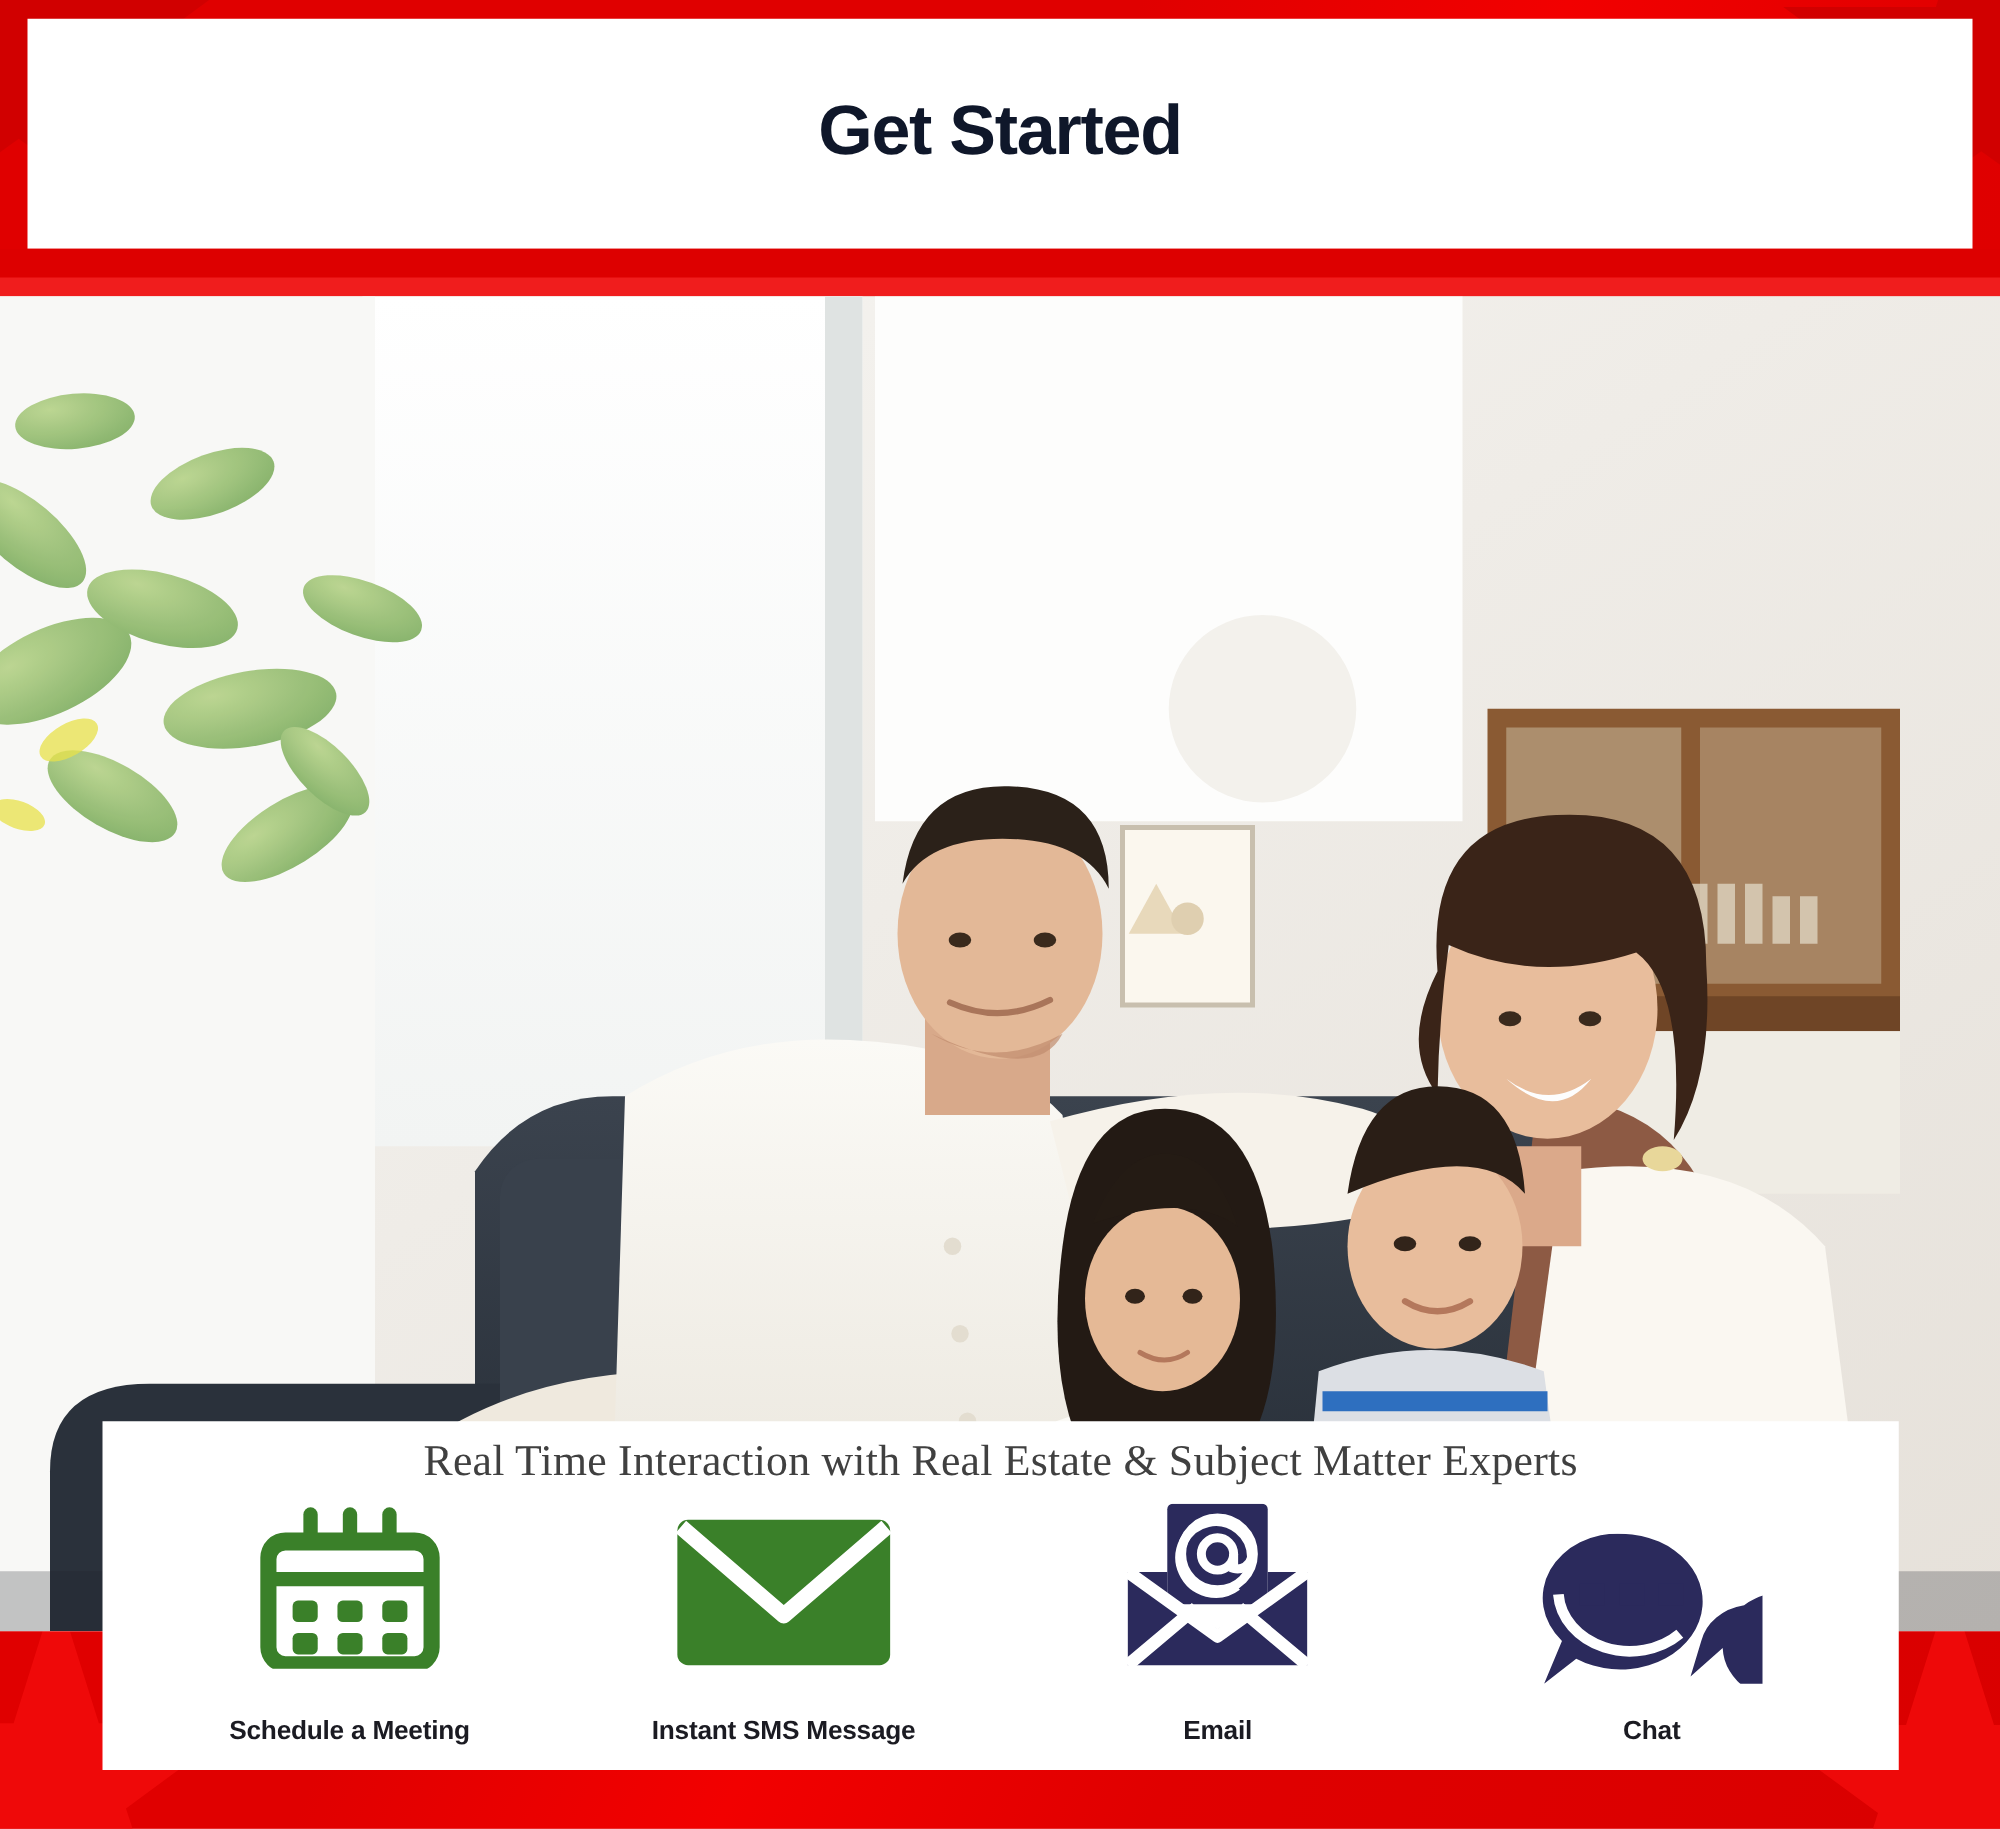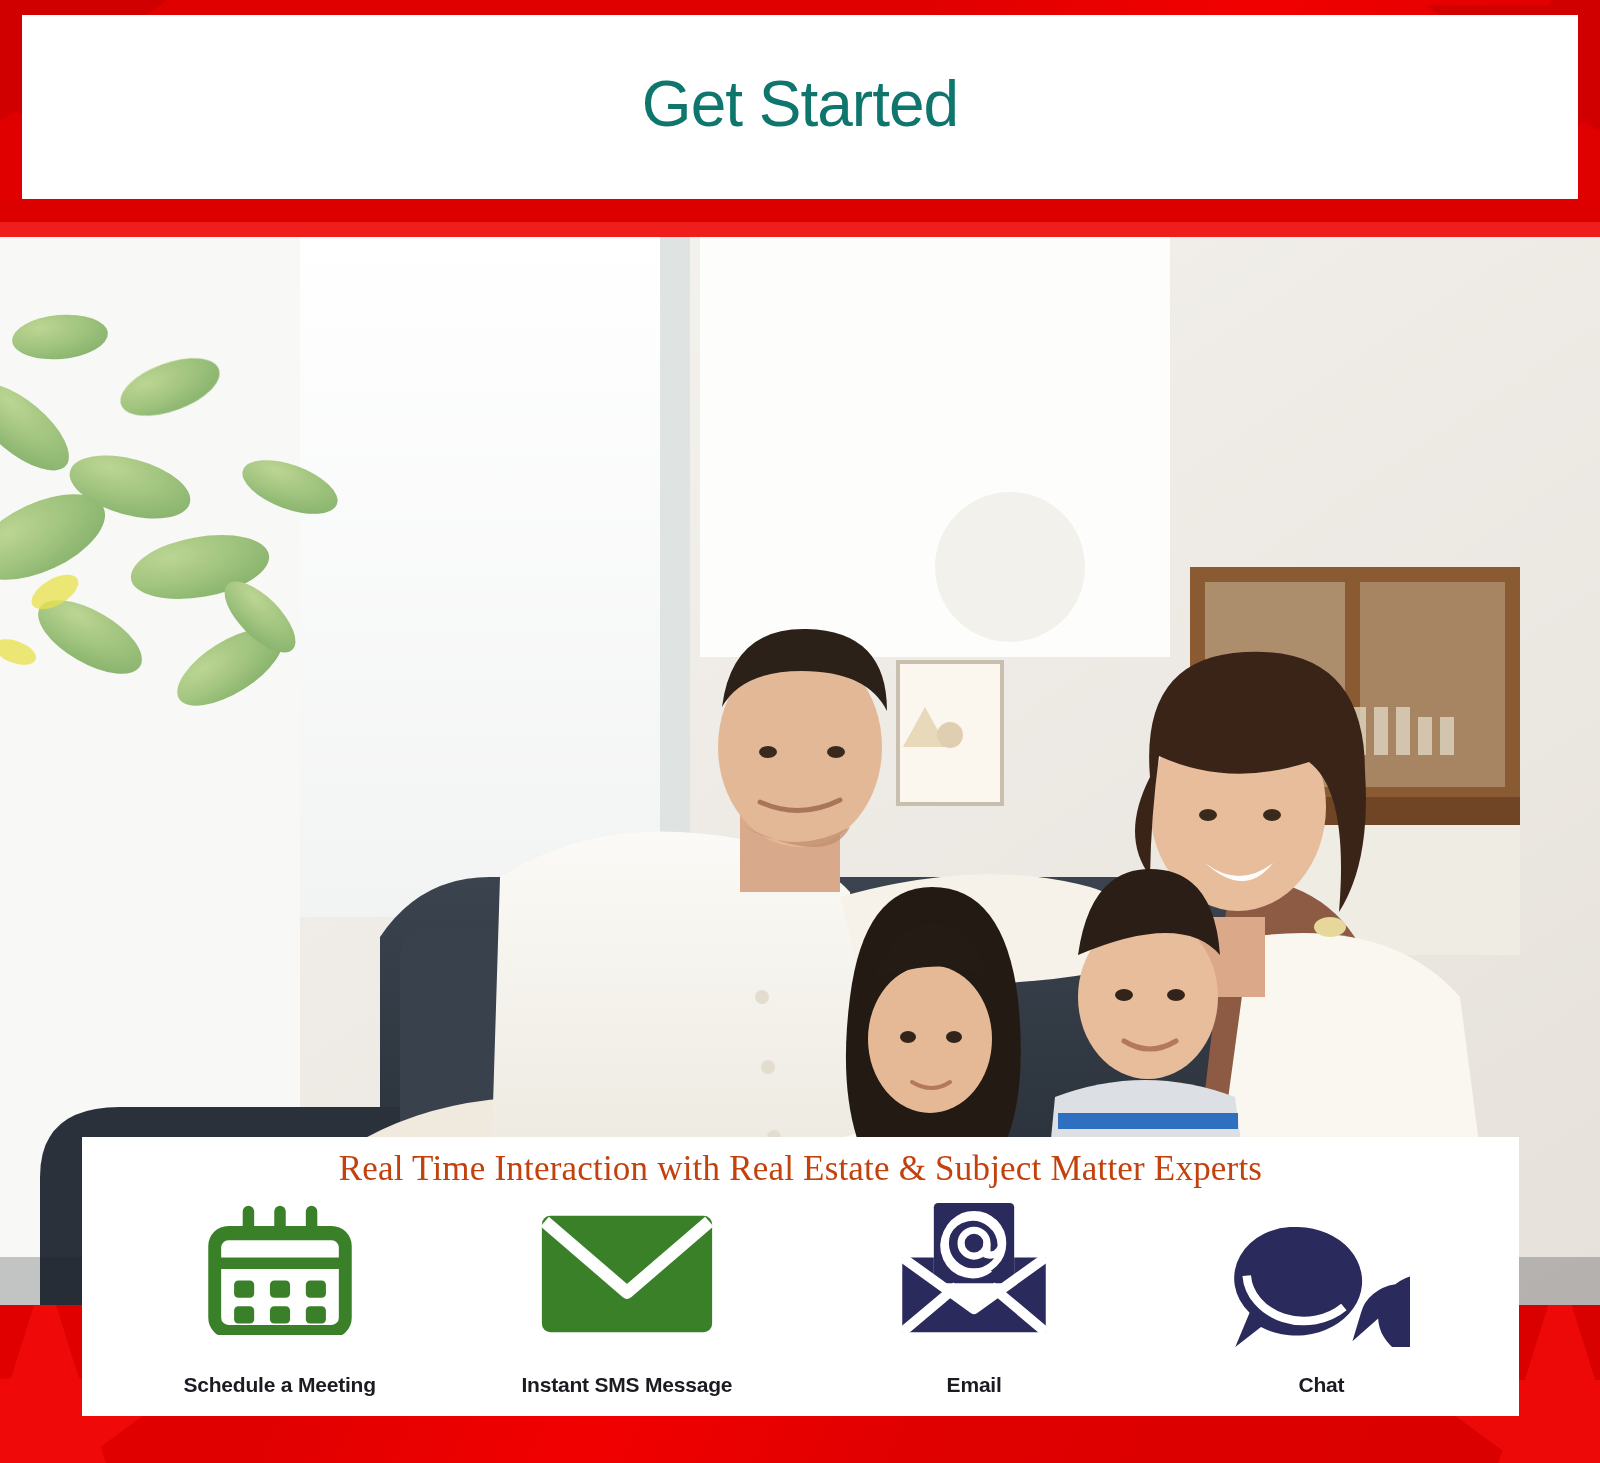--- a/index.html
+++ b/index.html
@@ -56,24 +56,24 @@
     top: 15px;
     width: 1556px;
     height: 184px;
     background: #ffffff;
     display: flex;
     align-items: center;
     justify-content: center;
   }
   .header-title {
     font-family: "Liberation Sans", sans-serif;
-    font-weight: normal;
-    font-size: 64px;
+    font-weight: bold;
+    font-size: 56px;
     letter-spacing: -1px;
-    color: #0f766e;
+    color: #0f172a;
     line-height: 1;
     margin: 0;
     padding-bottom: 6px;
   }
 
   
   .band-dark {
     position: absolute;
     left: 0;
     top: 199px;
@@ -111,21 +111,21 @@
     height: 279px;
     background: #ffffff;
     box-sizing: border-box;
     padding: 12px 0 0 0;
   }
   .tagline {
     font-family: "Liberation Serif", serif;
     font-size: 35px;
     font-weight: normal;
     text-align: center;
-    color: #c2410c;
+    color: #404040;
     margin: 0;
     letter-spacing: 0.2px;
     line-height: 1.15;
   }
   .icon-row {
     display: flex;
     align-items: flex-end;
     justify-content: space-between;
     padding: 14px 24px 0 24px;
     box-sizing: border-box;

